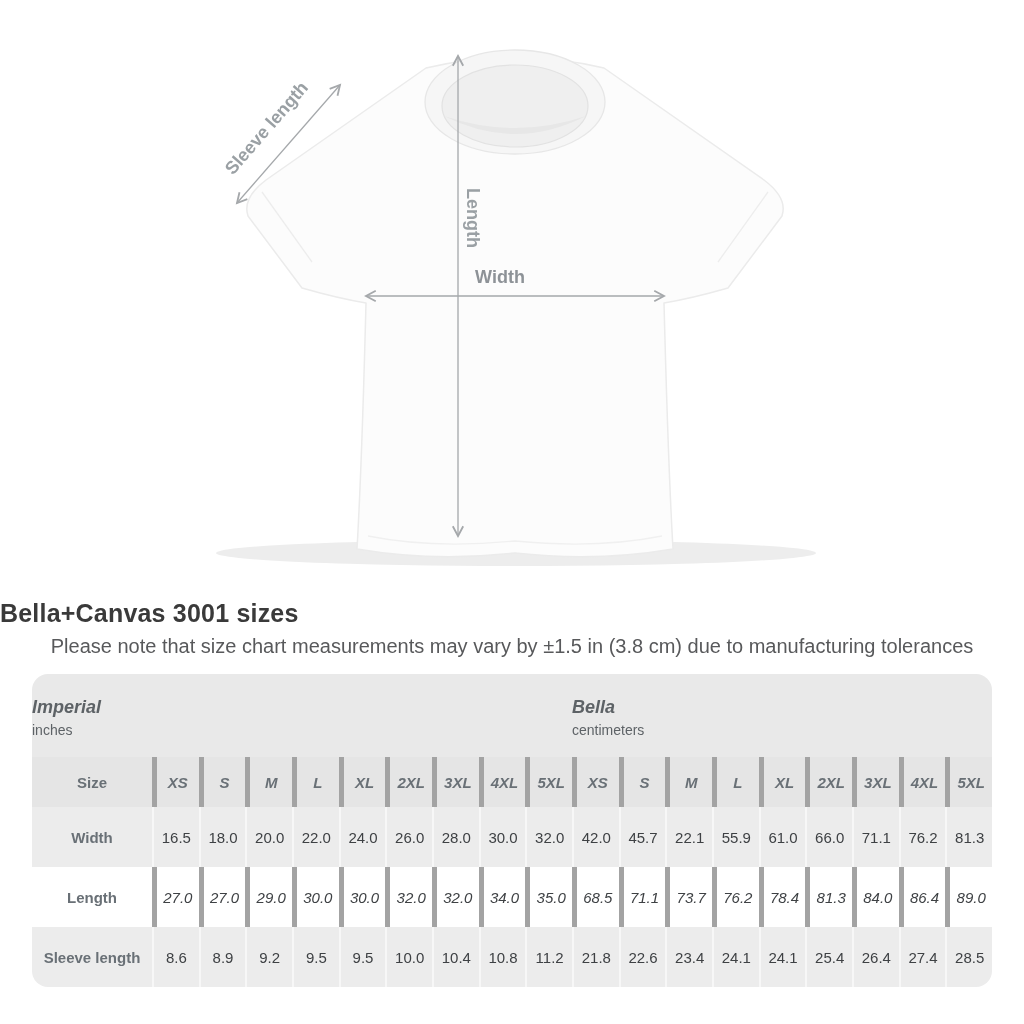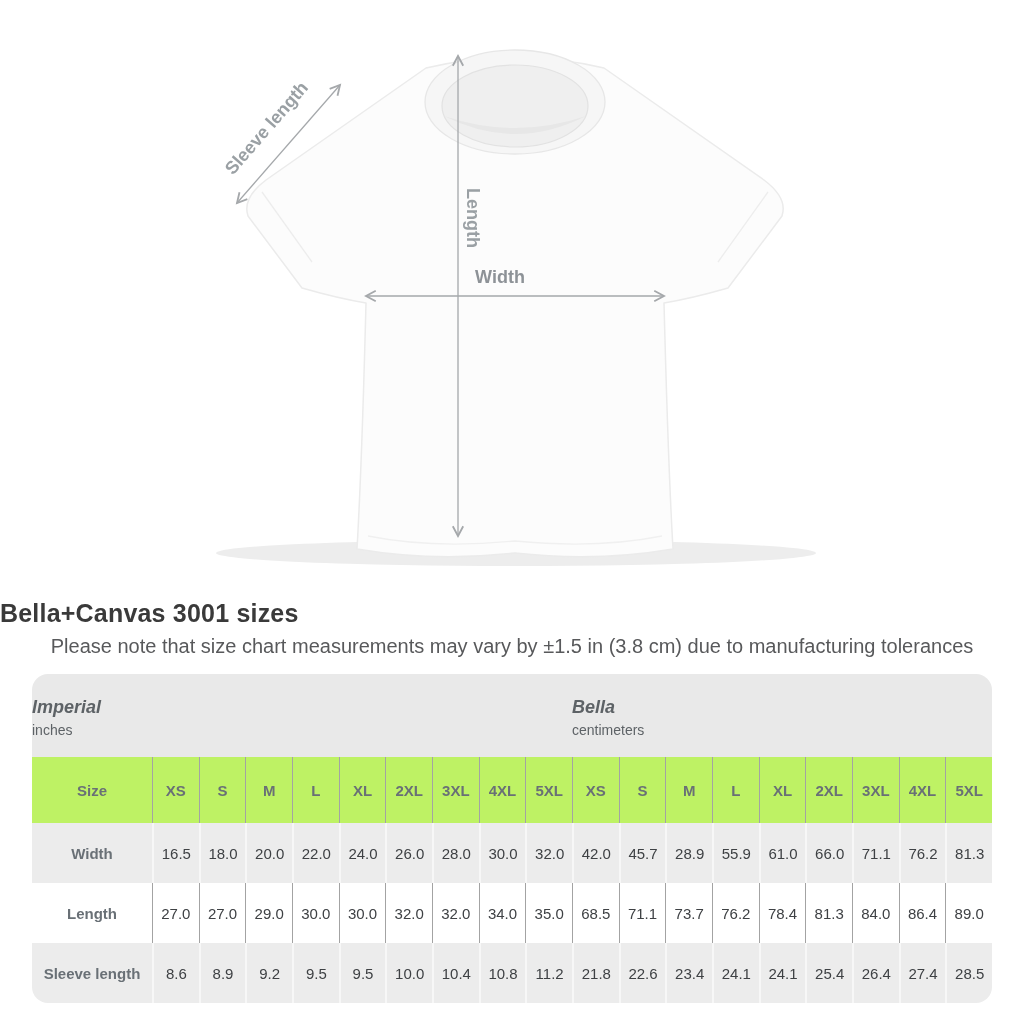--- a/index.html
+++ b/index.html
@@ -17,28 +17,28 @@
   .size-table { margin:16px 32px 0; width:960px; border-radius:16px; overflow:hidden; }
 
   .band { display:flex; background:#e9e9e9; height:83px; }
   .band-group { display:flex; flex-direction:column; justify-content:center; align-items:flex-start; padding-top:4px; }
   .band-imperial { width:540px; }
   .band-metric  { width:420px; }
   .band-title { font-size:18px; font-weight:bold; font-style:italic; color:#5d6266; }
   .band-sub   { font-size:14px; color:#5d6266; margin-top:4px; }
 
   .trow { display:grid; grid-template-columns:120px repeat(18, 1fr); }
-  .r-head { height:66px; background:#bef264; }
+  .r-head { height:50px; background:#e5e5e5; }
   .r-w    { height:60px; background:#ffffff; }
   .r-g    { height:60px; background:#ececec; }
 
   .cell { display:flex; align-items:center; justify-content:center;
           font-size:15px; color:#3e4144; overflow:hidden; }
   .cell.hd { font-weight:bold; color:#697076; }
-  .r-head .cell + .cell, .r-w .cell + .cell { border-left:1px solid #a3a3a3; }
+  .r-head .cell + .cell, .r-w .cell + .cell { border-left:5px solid #a3a3a3;font-style:italic; }
   .r-g .cell + .cell { border-left:2px solid #f7f7f7; }
 </style>
 </head>
 <body>
 
 <div class="page">
 
   <div class="shirt-figure">
     <svg width="1024" height="585" viewBox="0 0 1024 585">
       <defs>
@@ -117,21 +117,21 @@
       <div class="cell">18.0</div>
       <div class="cell">20.0</div>
       <div class="cell">22.0</div>
       <div class="cell">24.0</div>
       <div class="cell">26.0</div>
       <div class="cell">28.0</div>
       <div class="cell">30.0</div>
       <div class="cell">32.0</div>
       <div class="cell">42.0</div>
       <div class="cell">45.7</div>
-      <div class="cell">28.9</div>
+      <div class="cell">22.1</div>
       <div class="cell">55.9</div>
       <div class="cell">61.0</div>
       <div class="cell">66.0</div>
       <div class="cell">71.1</div>
       <div class="cell">76.2</div>
       <div class="cell">81.3</div>
     </div>
 
     <div class="trow r-w">
       <div class="cell hd">Length</div>

